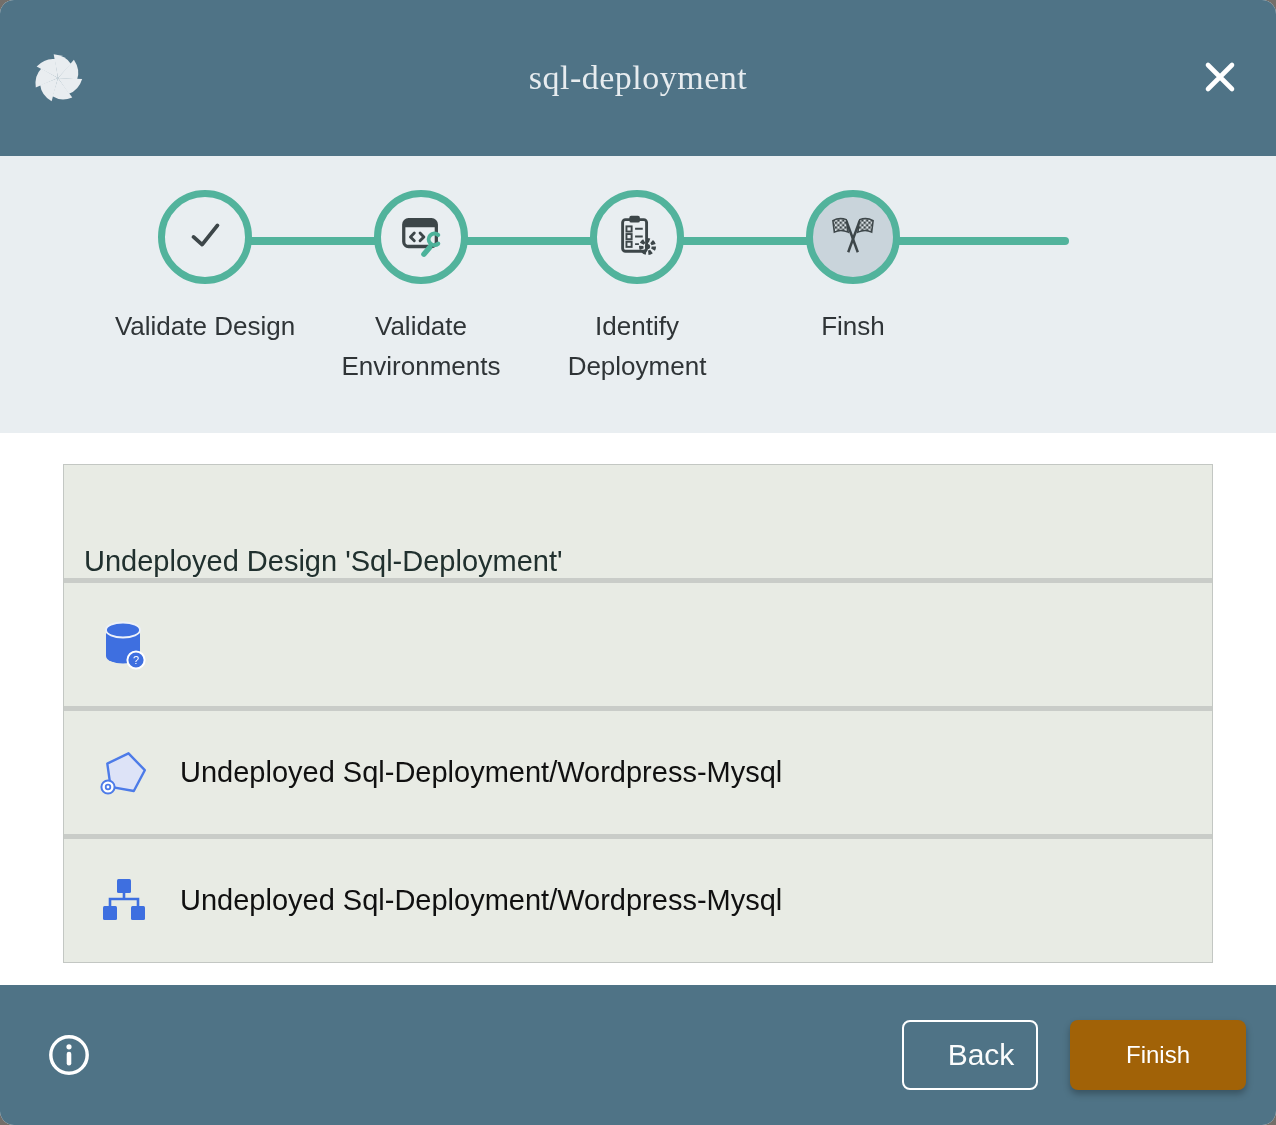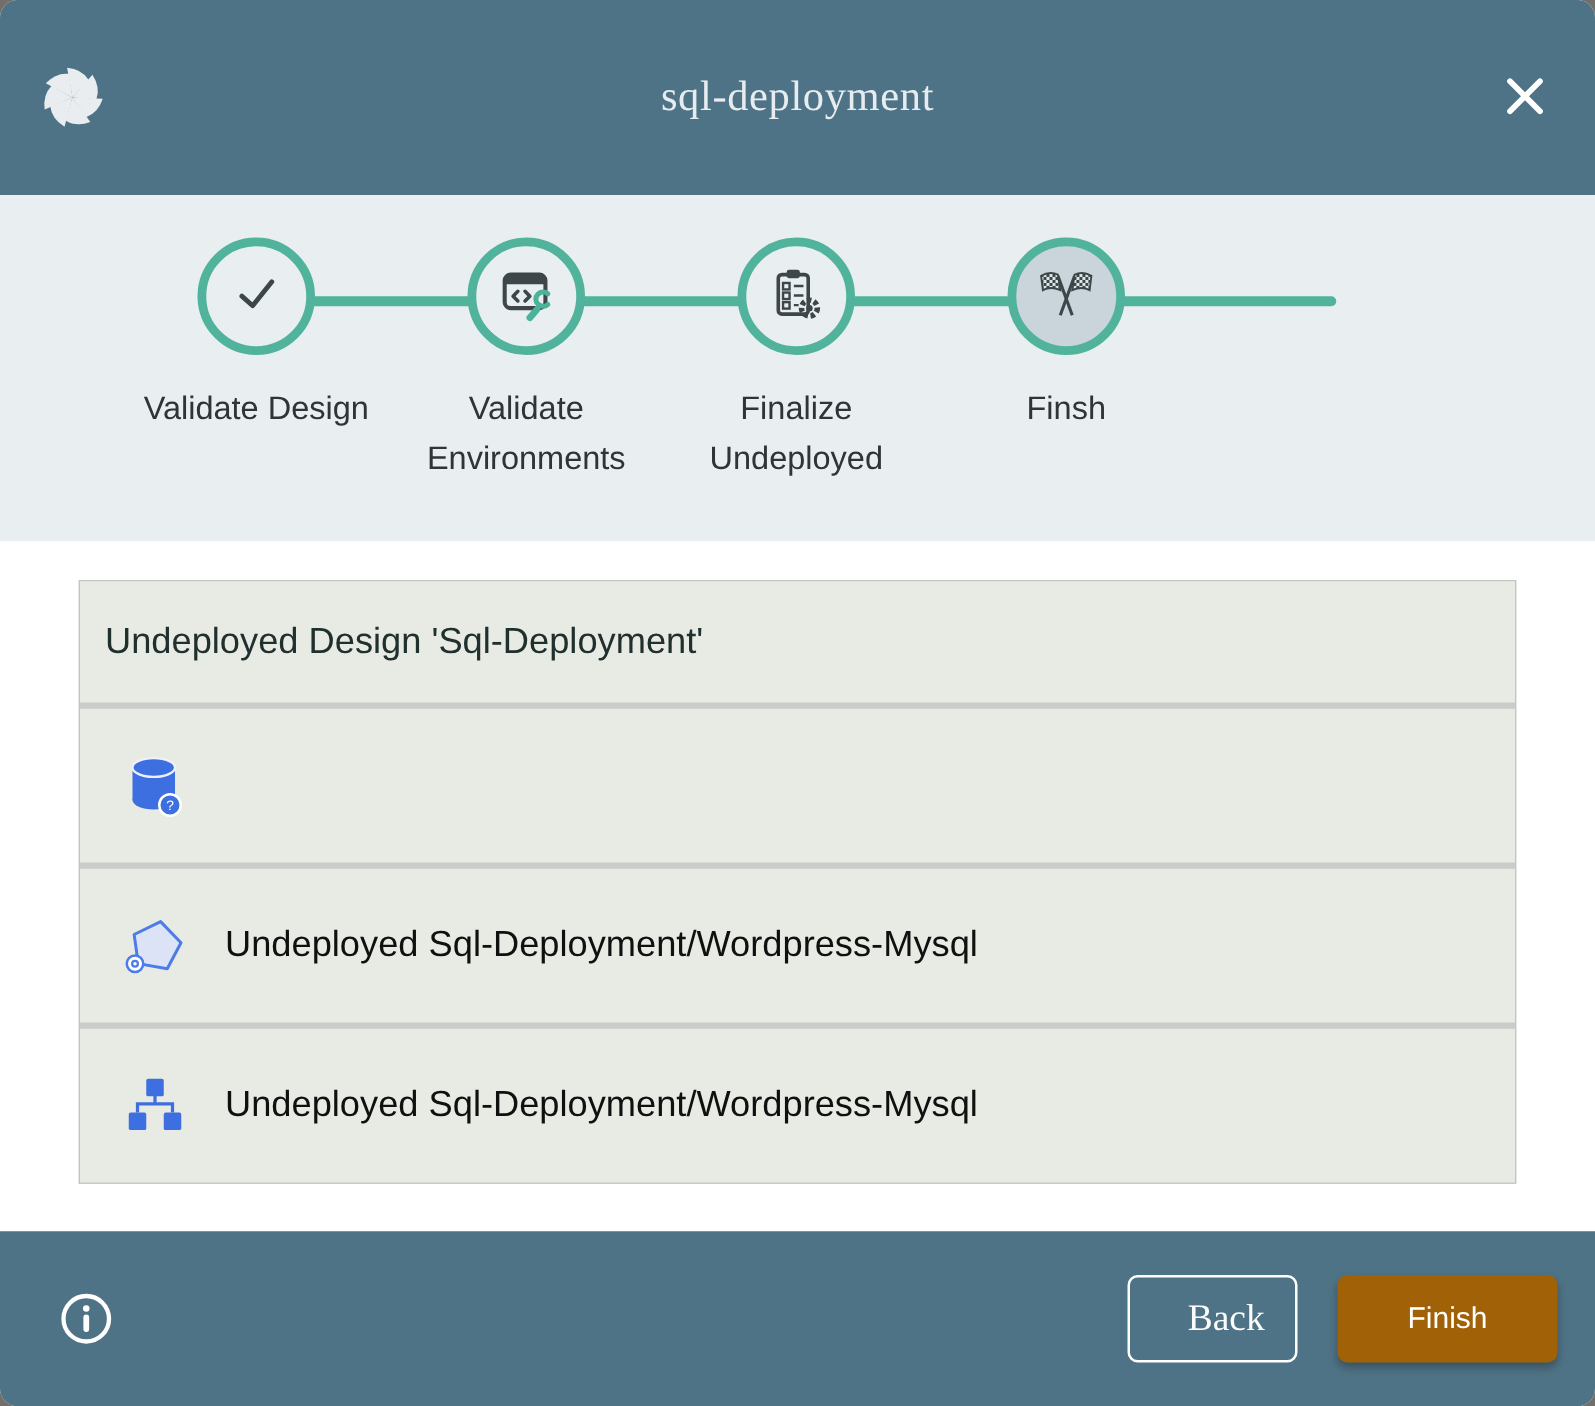--- a/index.html
+++ b/index.html
@@ -17,29 +17,29 @@
   .steps{position:absolute;left:97px;top:34px;display:flex;}
   .step{width:216px;display:flex;flex-direction:column;align-items:center;}
   .step-circle{width:80px;height:80px;border-radius:50%;border:7px solid #52b39c;background:#e9eef1;display:flex;align-items:center;justify-content:center;}
   .step.active .step-circle{background:#c9d4db;}
   .step-label{margin-top:22px;font-size:26px;line-height:40px;color:#2f3437;text-align:center;max-width:210px;}
 
   
   .content{flex:1 1 auto;background:#ffffff;}
   .rlist{margin:31px 63px 0 63px;border:1px solid #c3c7c3;background:#c9ccc8;display:flex;flex-direction:column;gap:5px;}
   .rrow{background:#e8ebe4;display:flex;align-items:center;}
-  .rrow.title{height:97px;padding-left:20px;font-size:29px;color:#20302e;}
+  .rrow.title{height:113px;padding-left:20px;font-size:29px;color:#20302e;align-items:flex-end;}
   .rrow.item{height:123px;padding-left:34px;font-size:29px;color:#101010;}
   .rrow .ric{width:52px;height:52px;margin-right:30px;flex:0 0 auto;display:flex;}
 
   
   .ftr{height:140px;flex:0 0 auto;background:#4f7386;display:flex;align-items:center;}
   .info-btn{margin-left:46px;width:46px;height:46px;background:none;border:none;padding:0;cursor:pointer;display:flex;}
   .ftr-spacer{flex:1;}
-  .btn-back{width:136px;height:70px;border:2px solid #ffffff;border-radius:8px;background:transparent;color:#fbfcfc;font-size:30px;font-family:Liberation Serif, serif;cursor:pointer;padding-left:28px;}
+  .btn-back{width:136px;height:70px;border:2px solid #ffffff;border-radius:8px;background:transparent;color:#fbfcfc;font-size:30px;font-family:Liberation Sans, sans-serif;cursor:pointer;padding-left:28px;}
   .btn-finish{width:176px;height:70px;margin-left:32px;margin-right:30px;border:none;border-radius:8px;background:#a16207;color:#ffffff;font-size:24px;font-family:"Liberation Sans",sans-serif;cursor:pointer;box-shadow:0 4px 7px rgba(0,0,0,.28);}
 </style>
 </head>
 <body>
 
 <div class="dialog">
 
   <div class="hdr">
     <span class="logo">
       <svg viewBox="0 0 48 48" width="52" height="52">
@@ -106,21 +106,21 @@
                 <rect x="13" y="15" width="5.4" height="5.4"></rect>
                 <rect x="13" y="23" width="5.4" height="5.4"></rect>
                 <rect x="13" y="31" width="5.4" height="5.4"></rect>
                 <path d="M22 17.5 h8 M22 25.5 h8 M22 33.5 h4"></path>
               </g>
               <circle cx="35" cy="36" r="6.6" fill="none" stroke="#3d4649" stroke-width="4.6" stroke-dasharray="3.5 2.3"></circle>
               <circle cx="35" cy="36" r="2.7" fill="#3d4649"></circle>
             </svg>
           </span>
         </div>
-        <div class="step-label">Finalize Undeployed</div>
+        <div class="step-label">Identify Deployment</div>
       </div>
 
       <div class="step active">
         <div class="step-circle">
           <span>
             <svg viewBox="0 0 48 48" width="46" height="46">
               <defs>
                 <pattern id="chk" width="5" height="5" patternUnits="userSpaceOnUse">
                   <rect width="5" height="5" fill="#dfe6ea"></rect>
                   <rect width="2.5" height="2.5" fill="#3d4649"></rect>

